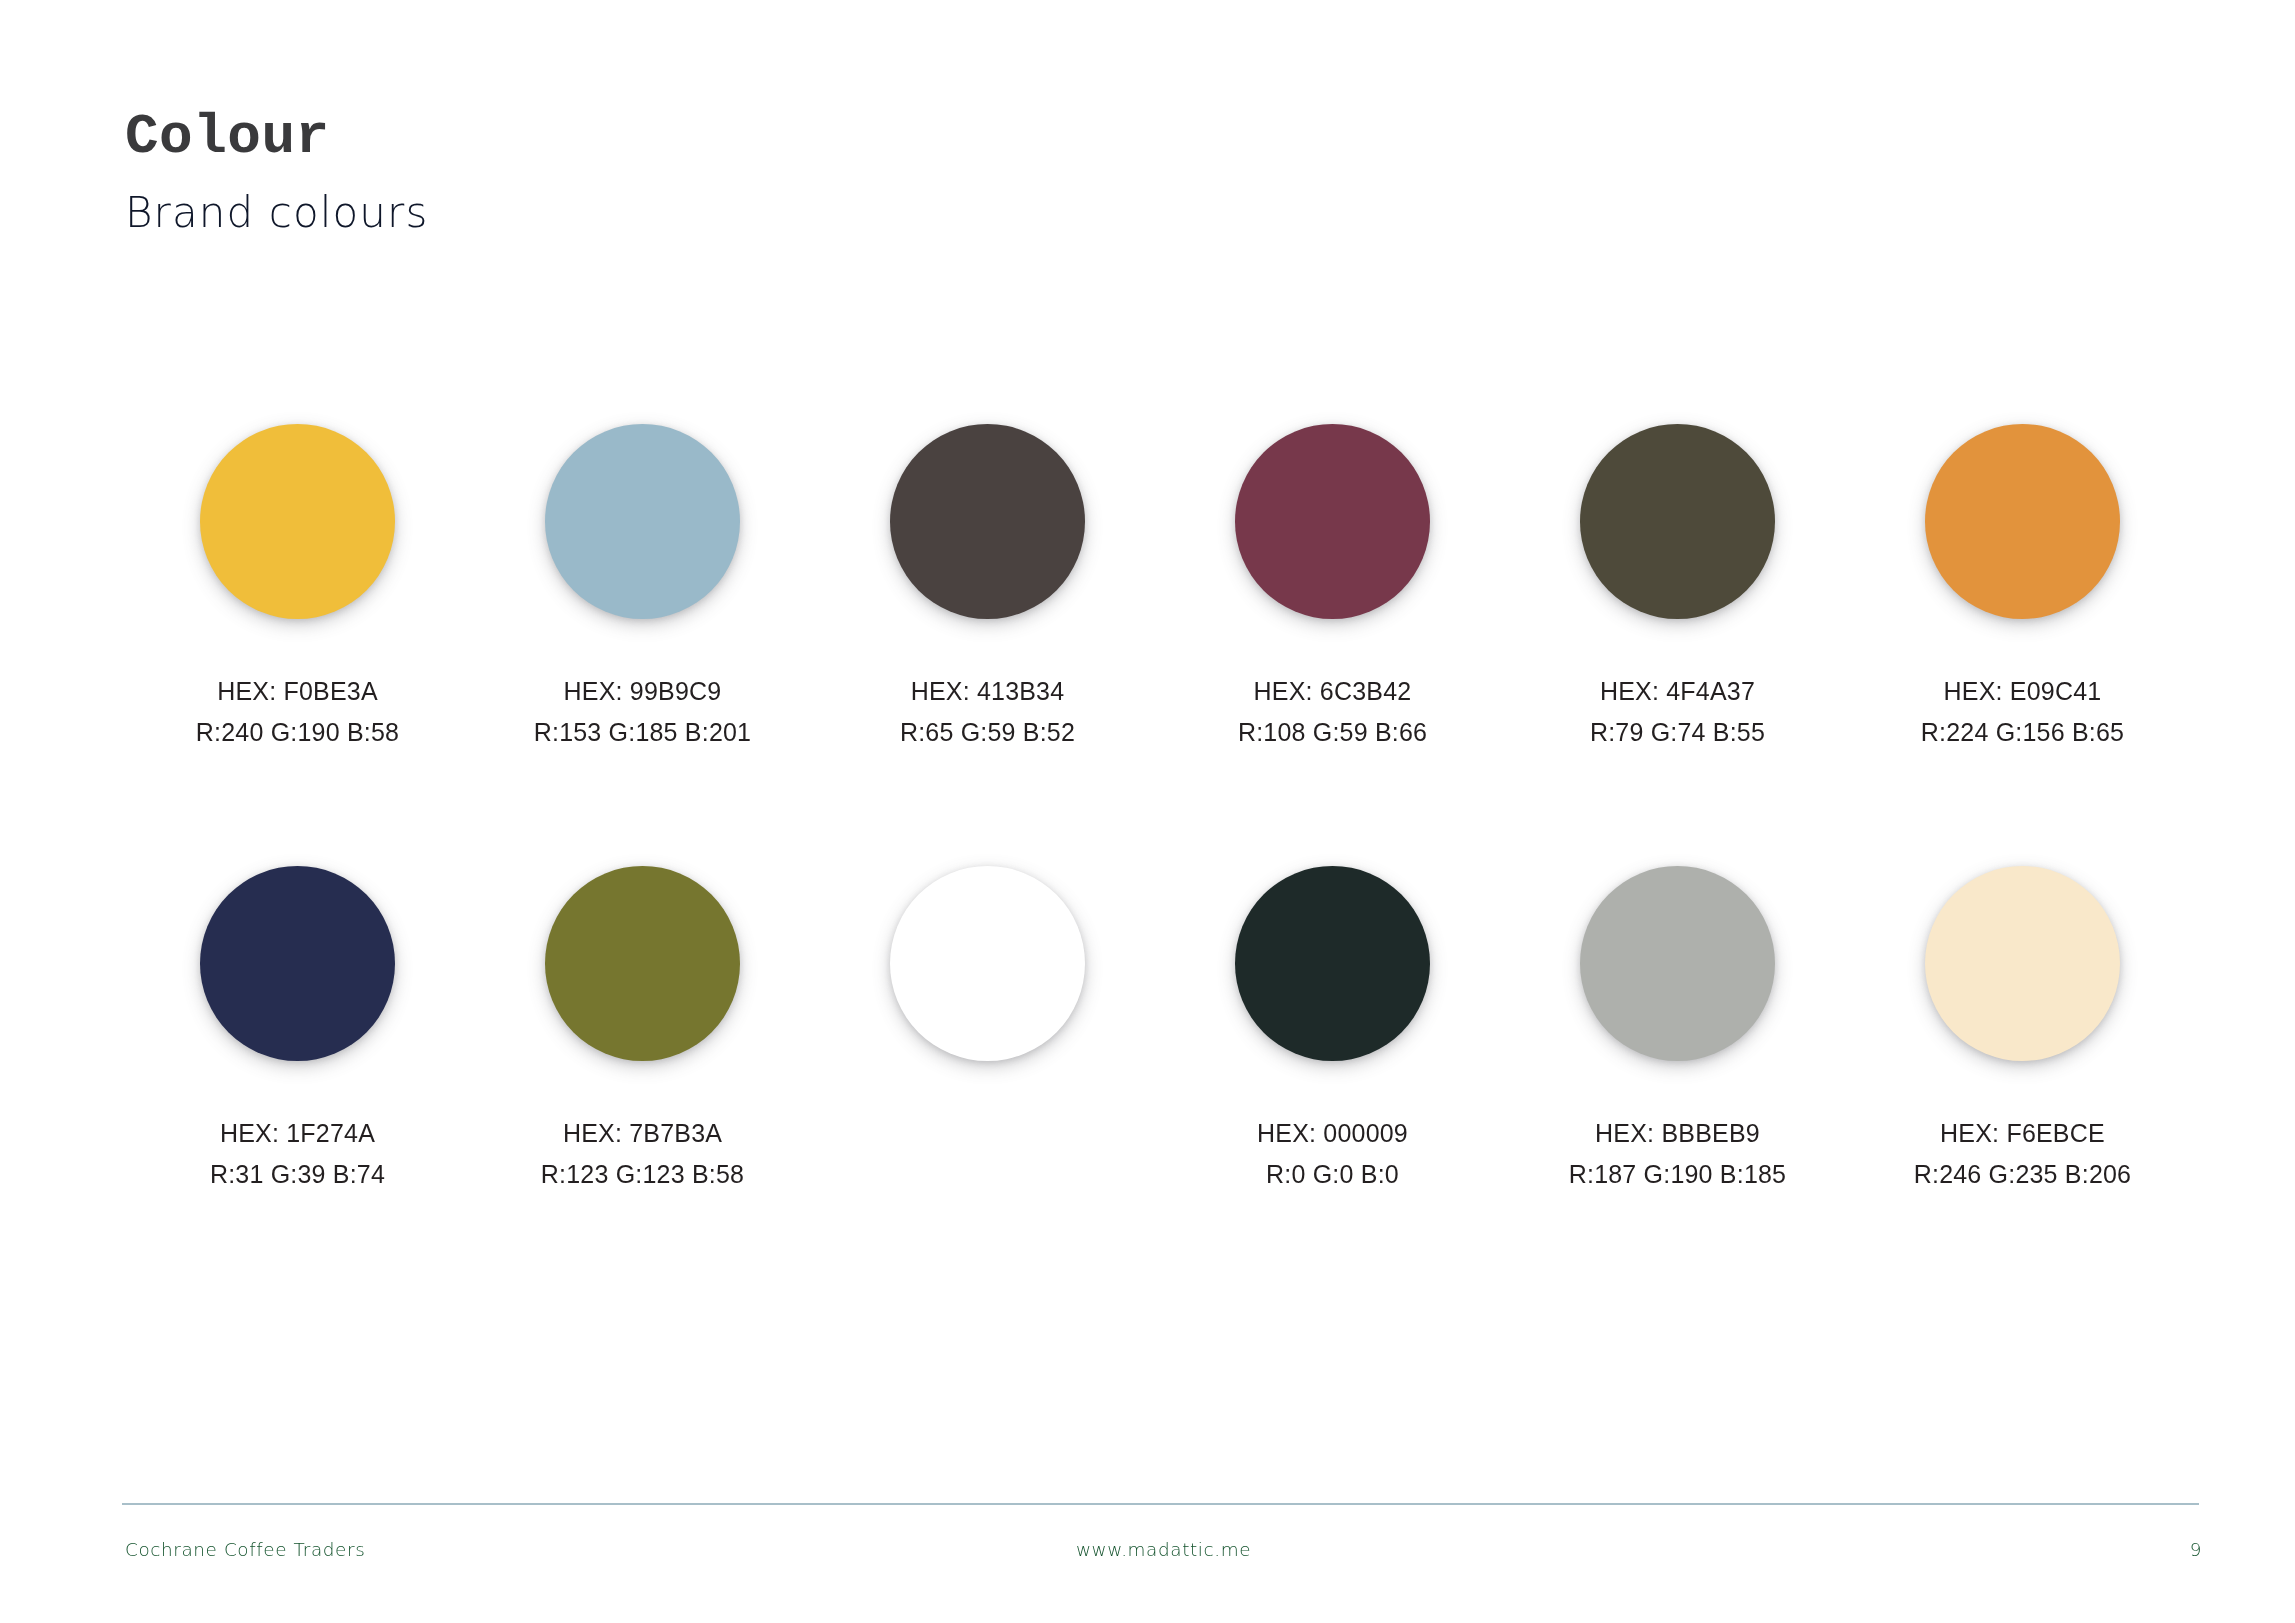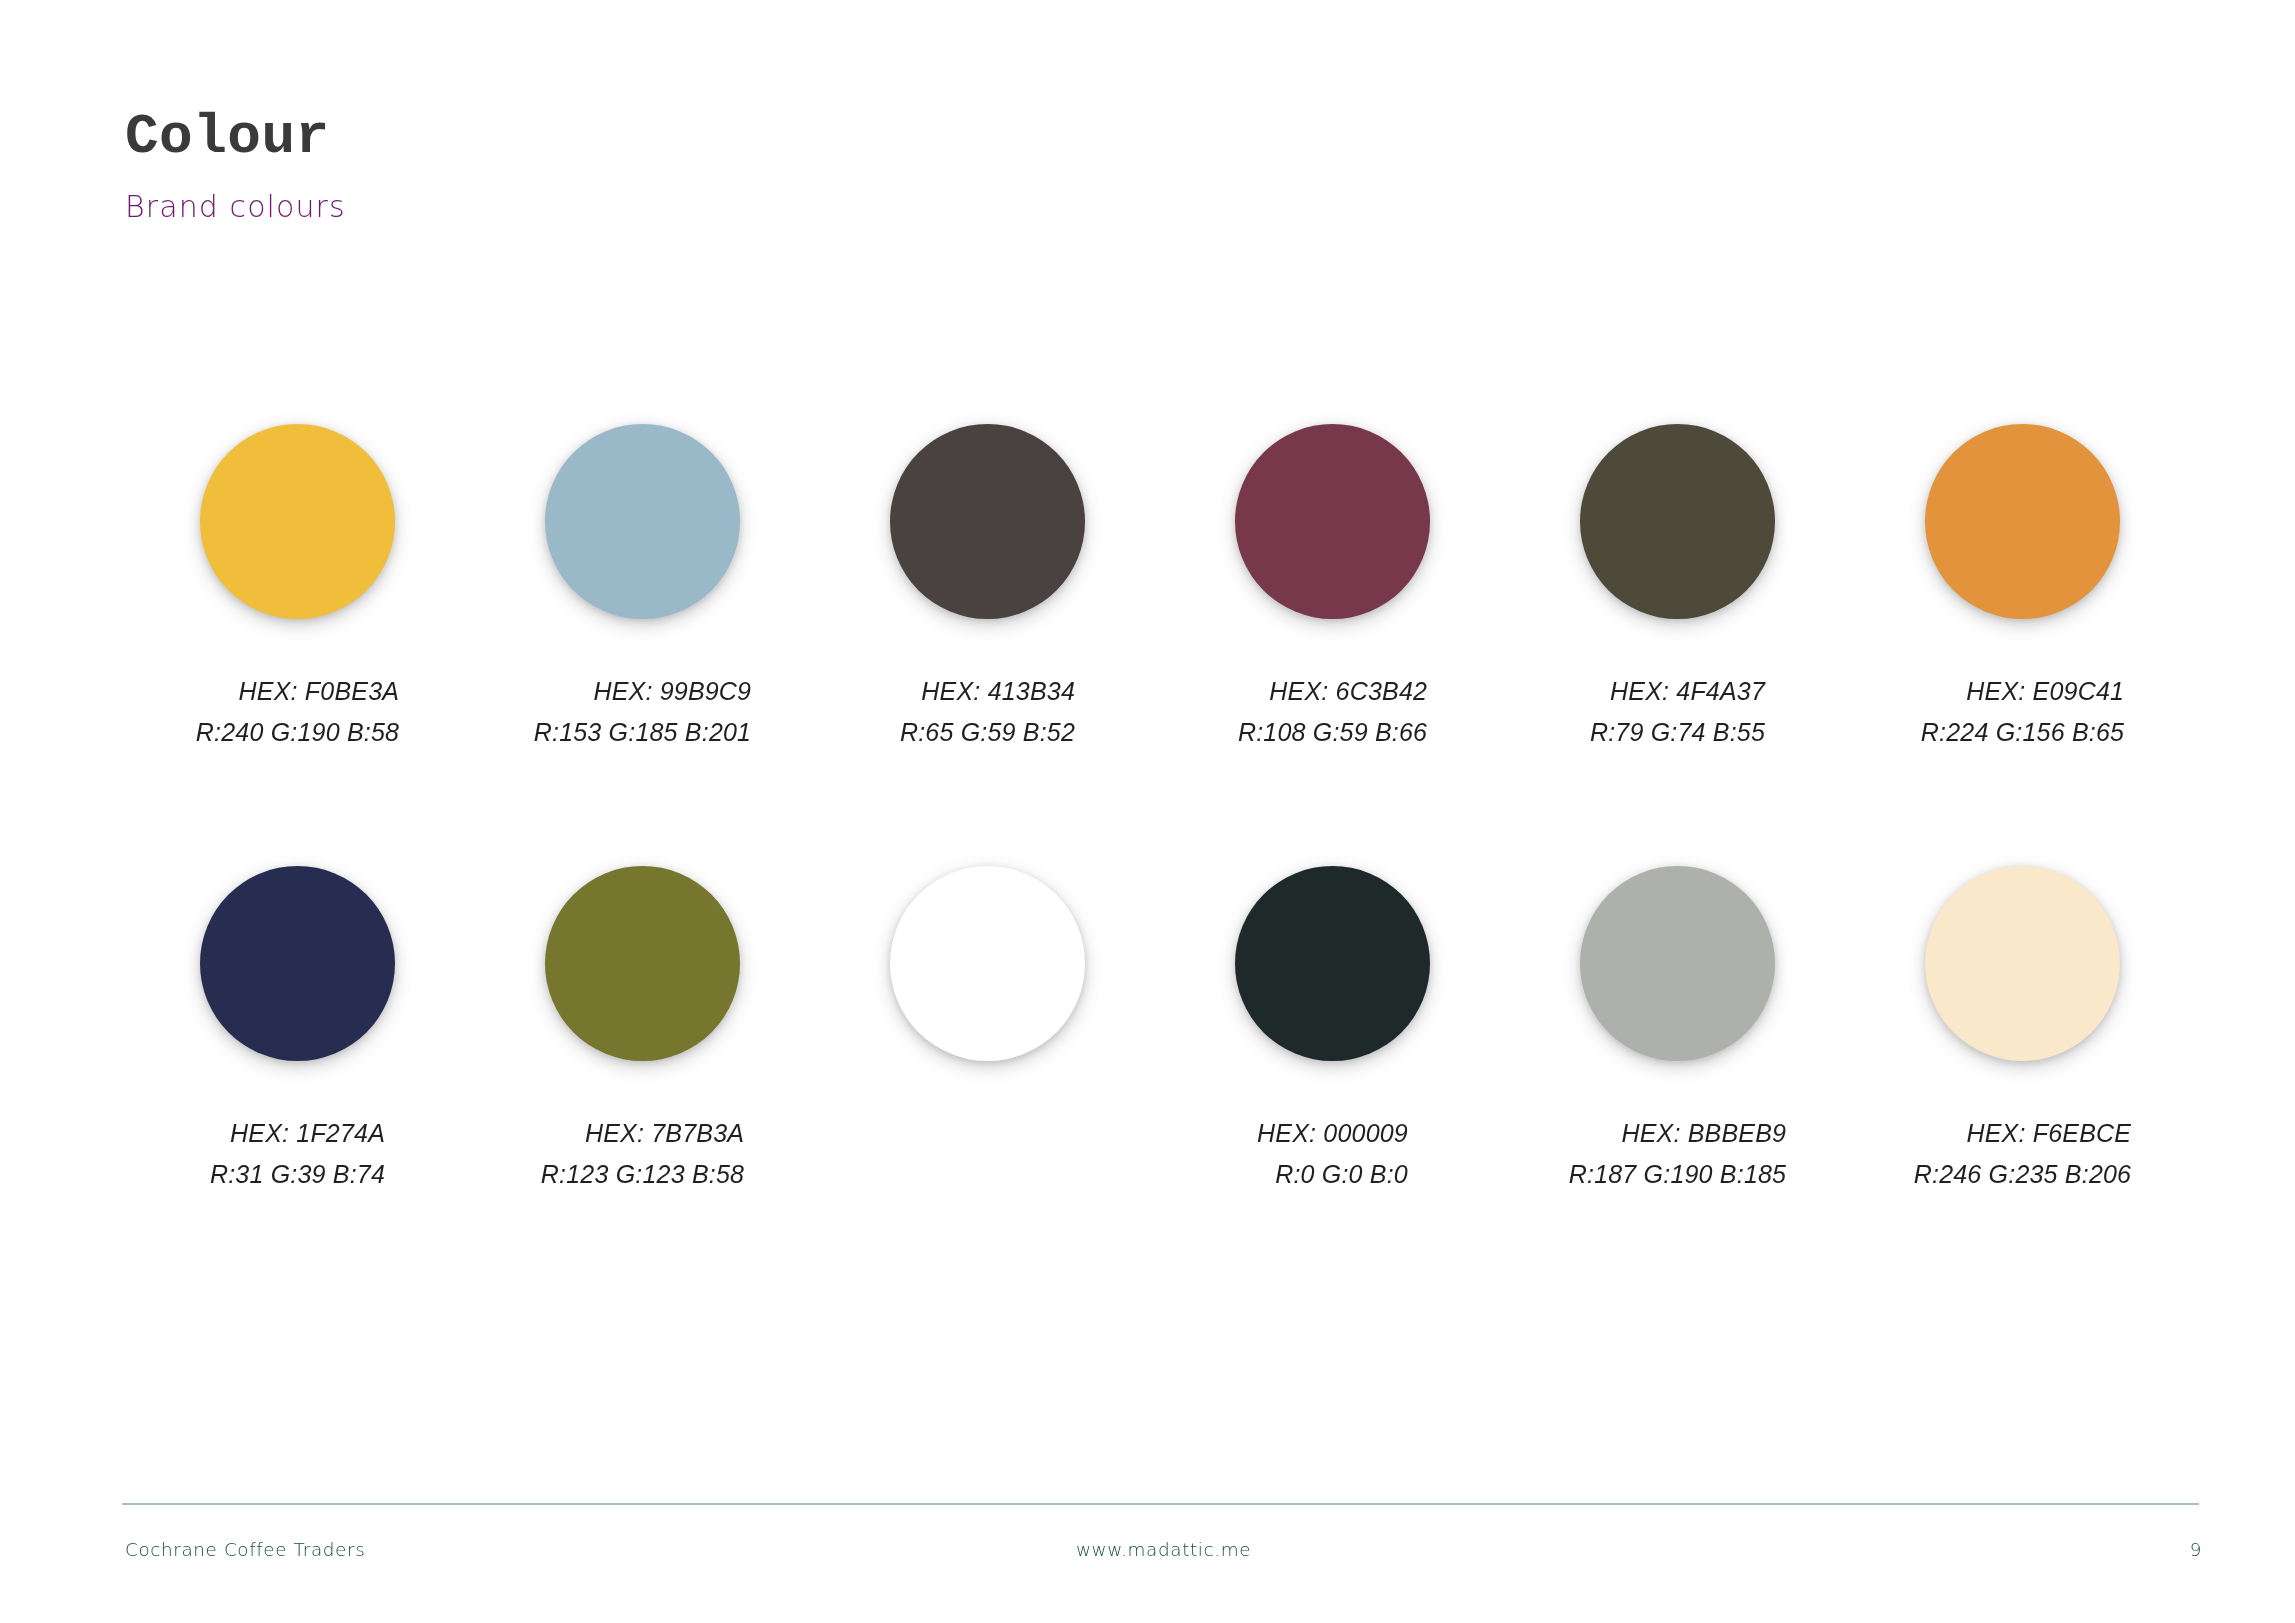--- a/index.html
+++ b/index.html
@@ -31,23 +31,23 @@
   .page-title {
     font-size: 56px;
     font-weight: 700;
     letter-spacing: 0.5px;
     color: #3a3a3c;
     line-height: 1.05;
     margin: 0;
     font-family: Liberation Mono, monospace;
   }
   .page-subtitle {
-    font-size: 30px;
+    font-size: 42px;
     font-weight: 300;
-    color: #701a75;
+    color: #0f172a;
     letter-spacing: 1.1px;
     line-height: 1.05;
     margin: 24px 0 0 0;
     font-family: "DejaVu Sans", sans-serif;
   }
 
   
   .swatch-grid {
     position: absolute;
     left: 125px;
@@ -77,23 +77,22 @@
   .swatch-disc {
     width: 195px;
     height: 195px;
     border-radius: 50%;
     box-shadow: 0 5.5px 16.5px rgba(90, 90, 95, 0.30),
                 0 1.8px 6.4px rgba(90, 90, 95, 0.20);
   }
 
   .swatch-info {
     margin-top: 41px;
-    text-align: right;
+    text-align: center;
     line-height: 1.62;
-    font-style: italic;
   }
   .swatch-hex,
   .swatch-rgb {
     font-size: 25px;
     font-weight: 400;
     color: #231f20;
     letter-spacing: 0.2px;
     white-space: nowrap;
     font-family: "Liberation Sans", sans-serif;
   }

